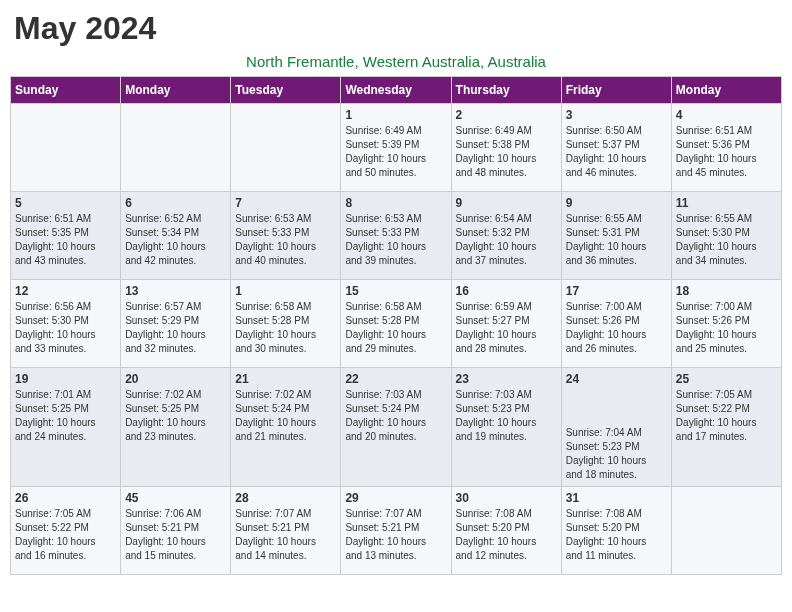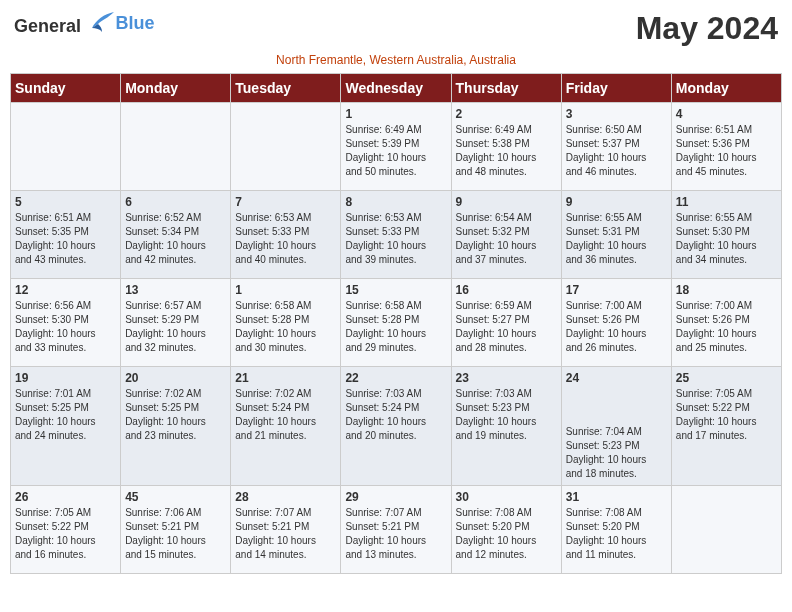--- a/index.html
+++ b/index.html
@@ -39,34 +39,34 @@
     .title-area {
       text-align: right;
     }
     .month-year {
       font-size: 32px;
       font-weight: bold;
       color: #333;
       text-align: center;
     }
     .location {
-      font-size: 12px;
-      color: #c2410c;
+      font-size: 15px;
+      color: #15803d;
       text-align: center;
       margin-bottom: 6px;
     }
     table {
       width: 100%;
       border-collapse: collapse;
       table-layout: fixed;
     }
     thead tr th {
-      background-color: #7f1d1d;
+      background-color: #701a75;
       color: #fff;
-      font-size: 14px;
+      font-size: 12px;
       font-weight: bold;
       padding: 6px 4px;
       border: 1px solid #ccc;
       text-align: left;
     }
     tbody tr td {
       border: 1px solid #ccc;
       vertical-align: top;
       padding: 4px 4px;
       font-size: 10px;
@@ -89,32 +89,20 @@
     .day-info {
       font-size: 10px;
       line-height: 1.4;
       color: #333;
     }
   </style>
 </head>
 <body>
 
 <div class="header-area">
-  <div class="logo">
-    <div>
-      <span class="logo-text-general">General</span>
-      <svg class="logo-icon" viewBox="0 0 28 22" fill="none" xmlns="http://www.w3.org/2000/svg">
-        <path d="M4 18 C8 10, 16 4, 26 2 C20 8, 14 10, 10 14 Z" fill="#4a90d9"></path>
-        <path d="M10 14 C12 16, 14 18, 14 22 C12 19, 8 18, 4 18 Z" fill="#2a5fa0"></path>
-      </svg>
-    </div>
-    <div>
-      <span class="logo-text-blue">Blue</span>
-    </div>
-  </div>
   <div class="title-area">
     <div class="month-year">May 2024</div>
   </div>
 </div>
 
 <div class="location">North Fremantle, Western Australia, Australia</div>
 
 <table>
   <thead>
     <tr id="header-row">

